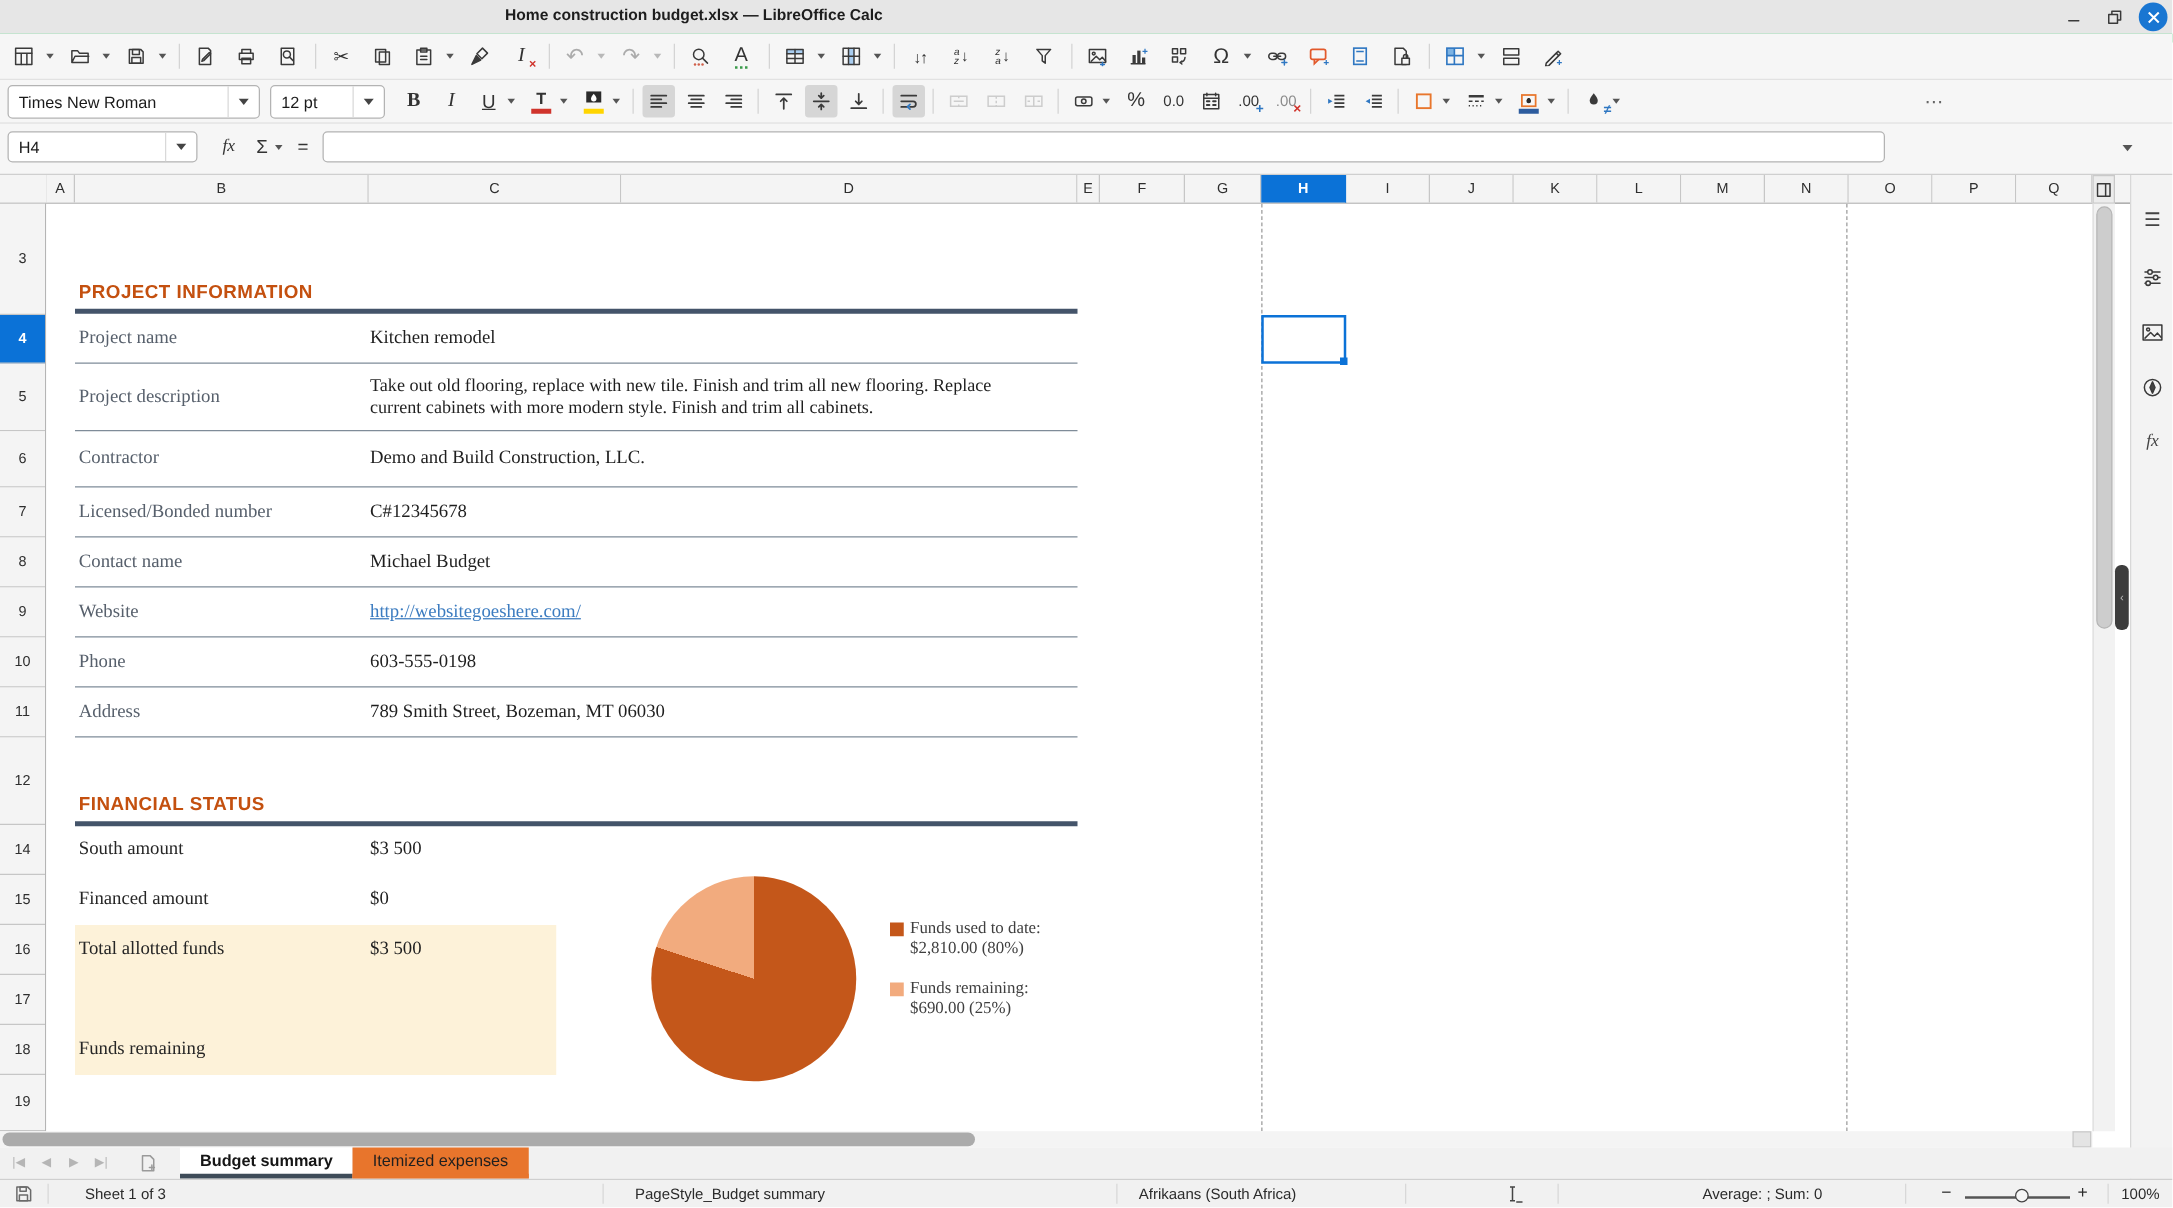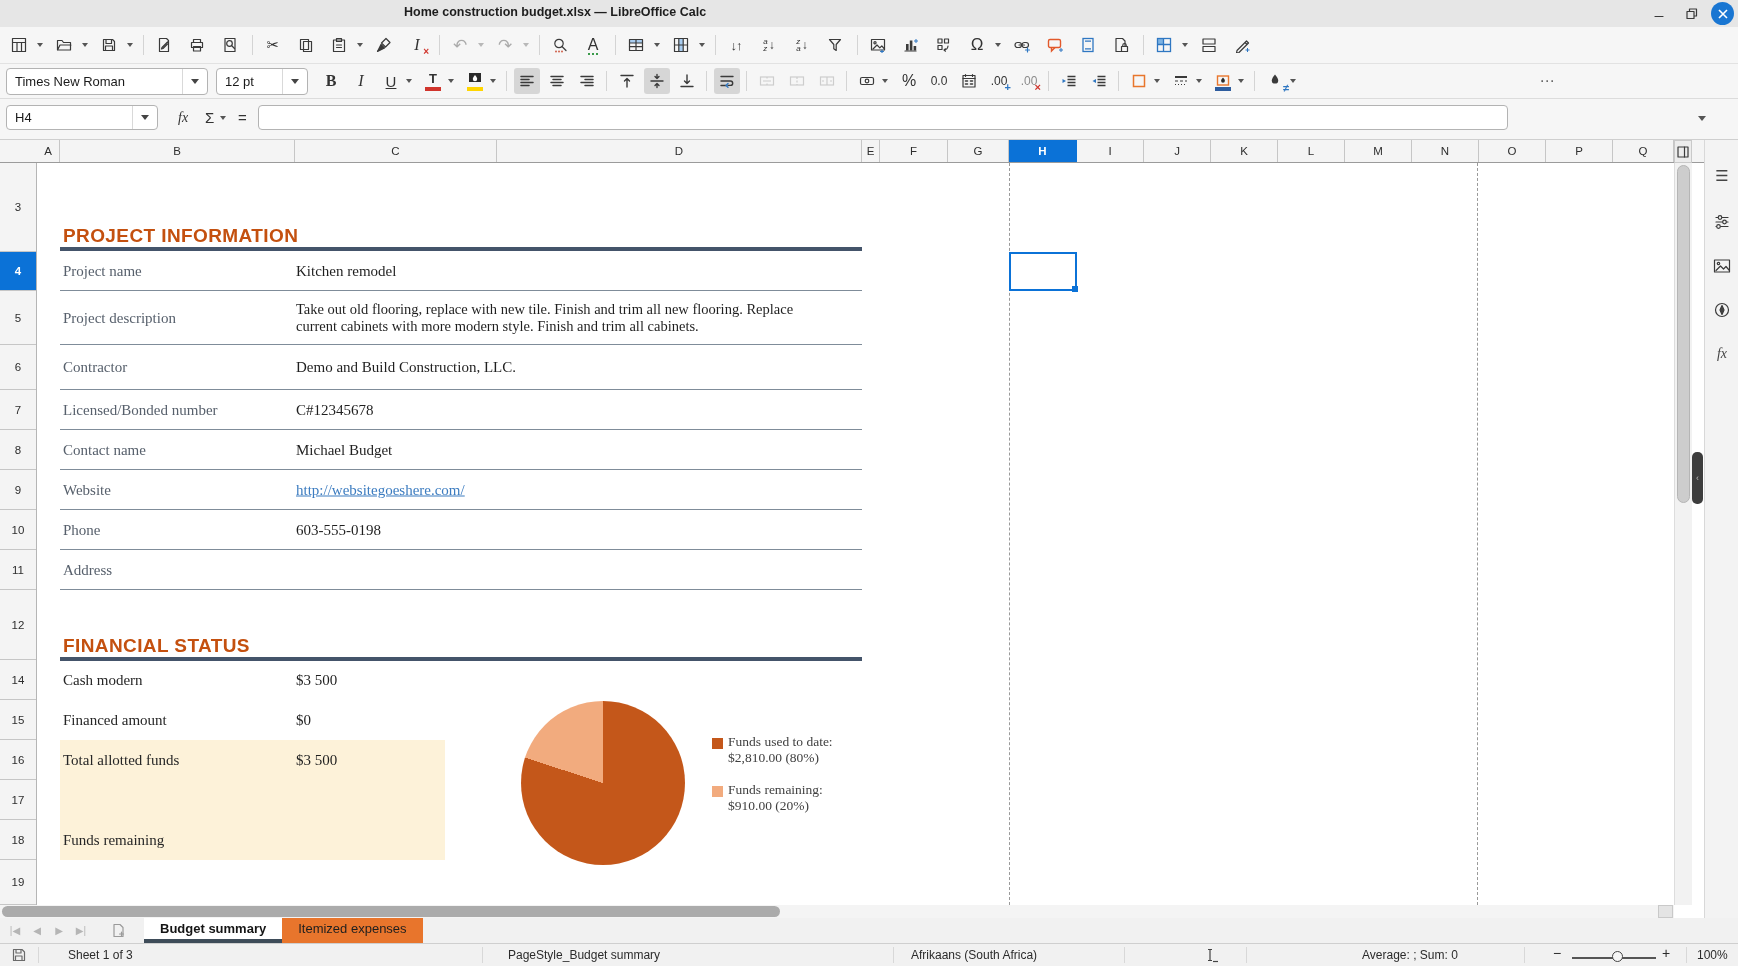--- a/index.html
+++ b/index.html
@@ -55,21 +55,21 @@
   #corner-box{position:absolute;left:0;top:0;width:37px;height:22px;background:#f4f4f4;border-right:1px solid #b5b5b5;}
   #rowheaders{left:0;top:163px;width:37px;height:742px;background:#f4f4f4;border-right:1px solid #b5b5b5;box-sizing:border-box;}
   .rh{position:absolute;left:0;width:36px;border-bottom:1px solid #c6c6c6;display:flex;align-items:center;justify-content:center;
       font-size:11.5px;color:#2e2e2e;background:#f4f4f4;box-sizing:border-box;}
   .rh.sel{background:#0b72d7;color:#fff;font-weight:bold;}
 
   
   #grid{left:37px;top:163px;width:1637px;height:742px;background:#fff;overflow:hidden;}
   .dashline{position:absolute;top:0;height:742px;width:0;border-left:1px dashed #9a9a9a;}
   .serif{font-family:"Liberation Serif","DejaVu Serif",serif;}
-  .sec-title{position:absolute;left:26px;font-size:19px;font-weight:bold;letter-spacing:.4px;color:#c4500f;}
+  .sec-title{position:absolute;left:26px;font-size:15px;font-weight:bold;letter-spacing:.4px;color:#c4500f;}
   .sec-rule{position:absolute;left:23px;width:802px;height:3.5px;background:#44546a;}
   .info-row{position:absolute;left:23px;width:802px;border-bottom:1px solid #7f8c99;box-sizing:border-box;}
   .lbl{position:absolute;left:3px;top:50%;transform:translateY(-50%);font-size:15px;color:#57606c;}
   .val{position:absolute;left:236px;top:50%;transform:translateY(-50%);font-size:15px;color:#1f1f1f;width:540px;}
   .fin-row .lbl{color:#262626;}
   .link{color:#3c7cc0;text-decoration:underline;}
   #cream{left:23px;top:577px;width:385px;height:120px;background:#fdf2d9;}
   #pie{left:484px;top:538px;width:164px;height:164px;border-radius:50%;
        background:conic-gradient(#c4571a 0deg 288deg,#f2ab7e 288deg 360deg);}
   .legend-entry{position:absolute;left:675px;width:190px;}
@@ -595,28 +595,29 @@
   <div class="info-row" style="top:307px;height:40px">
     <span class="lbl serif">Website</span>
     <span class="val serif link">http://websitegoeshere.com/</span>
   </div>
   <div class="info-row" style="top:347px;height:40px">
     <span class="lbl serif">Phone</span>
     <span class="val serif">603-555-0198</span>
   </div>
   <div class="info-row" style="top:387px;height:40px">
     <span class="lbl serif">Address</span>
+    <span class="val serif">789 Smith Street, Bozeman, MT 06030</span>
   </div>
 
   <div class="sec-title" style="top:472px">FINANCIAL STATUS</div>
   <div class="sec-rule" style="top:494px"></div>
   <div class="abs" id="cream"></div>
 
   <div class="info-row fin-row" style="top:497px;height:40px;border-bottom:none">
-    <span class="lbl serif">Cash modern</span>
+    <span class="lbl serif">South amount</span>
     <span class="val serif">$3 500</span>
   </div>
   <div class="info-row fin-row" style="top:537px;height:40px;border-bottom:none">
     <span class="lbl serif">Financed amount</span>
     <span class="val serif">$0</span>
   </div>
   <div class="info-row fin-row" style="top:577px;height:40px;border-bottom:none">
     <span class="lbl serif">Total allotted funds</span>
     <span class="val serif">$3 500</span>
   </div>
@@ -629,21 +630,21 @@
     <span class="lg-swatch" style="background:#c4571a"></span>
     <div class="lg-text serif">
       <div>Funds used to date:</div>
       <div>$2,810.00 (80%)</div>
     </div>
   </div>
   <div class="legend-entry" style="top:619px">
     <span class="lg-swatch" style="background:#f2ab7e"></span>
     <div class="lg-text serif">
       <div>Funds remaining:</div>
-      <div>$910.00 (20%)</div>
+      <div>$690.00 (25%)</div>
     </div>
   </div>
 
   <div class="abs" id="cell-cursor">
     <div id="fill-handle"></div>
   </div>
 </div>
 
 <div class="abs" id="vscroll-top-btn">
   <svg class="stroke" width="12" height="12">

